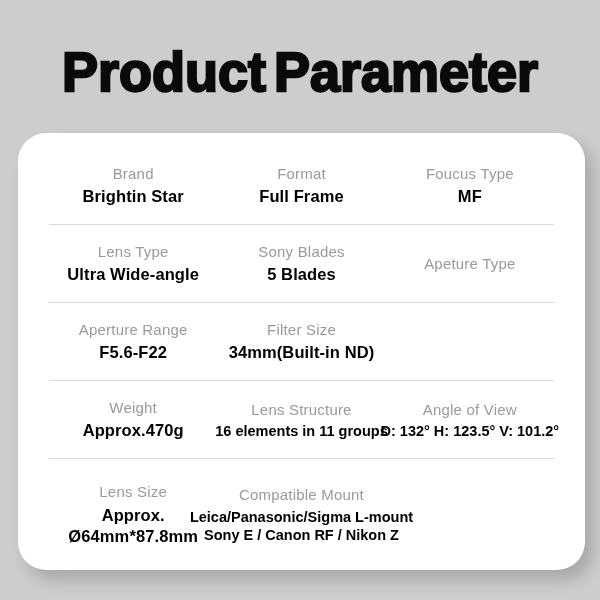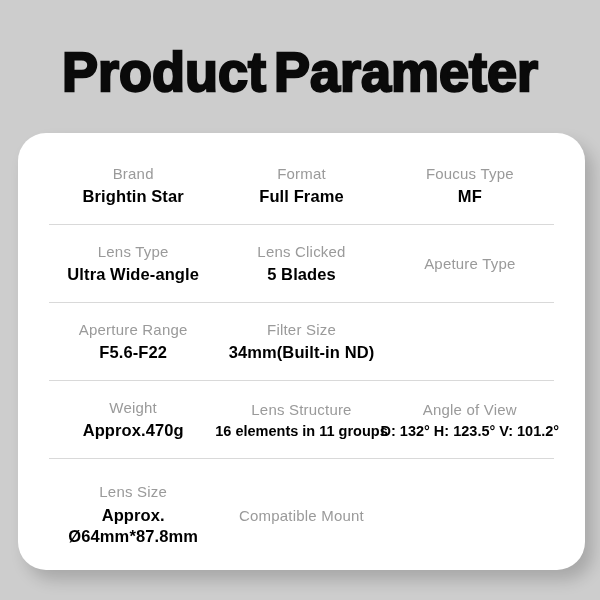--- a/index.html
+++ b/index.html
@@ -72,21 +72,21 @@
       <div class="value">MF</div>
     </div>
   </div>
 
   <div class="spec-row ruled">
     <div class="cell">
       <div class="label">Lens Type</div>
       <div class="value">Ultra Wide-angle</div>
     </div>
     <div class="cell">
-      <div class="label">Lens Clicked</div>
+      <div class="label">Sony Blades</div>
       <div class="value">5 Blades</div>
     </div>
     <div class="cell">
       <div class="label">Apeture Type</div>
     </div>
   </div>
 
   <div class="spec-row ruled">
     <div class="cell">
       <div class="label">Aperture Range</div>
@@ -116,17 +116,21 @@
   <div class="spec-row last">
     <div class="cell">
       <div class="label">Lens Size</div>
       <div class="vlines">
         <div class="value">Approx.</div>
         <div class="value">Ø64mm*87.8mm</div>
       </div>
     </div>
     <div class="cell">
       <div class="label">Compatible Mount</div>
+      <div class="vlines">
+        <div class="value small">Leica/Panasonic/Sigma L-mount</div>
+        <div class="value small">Sony E / Canon RF / Nikon Z</div>
+      </div>
     </div>
     <div class="cell"></div>
   </div>
 
 </div>
 
 </body></html>

